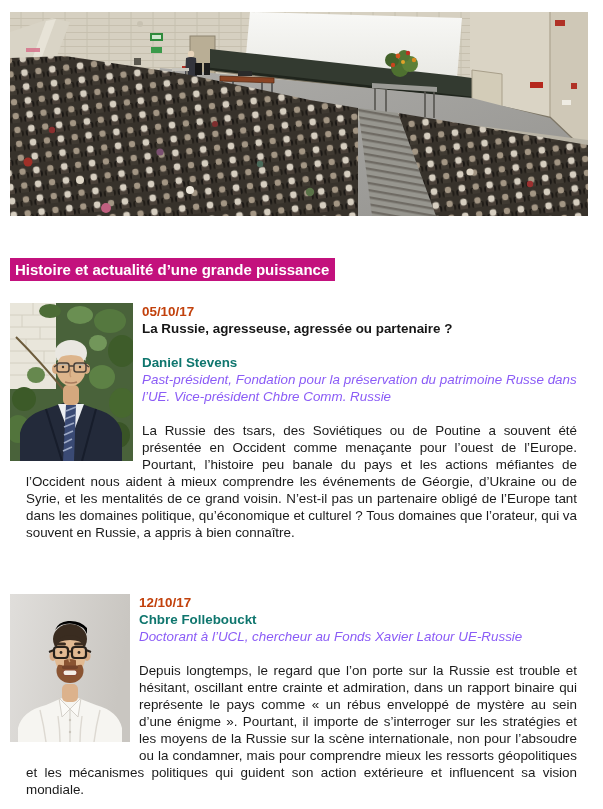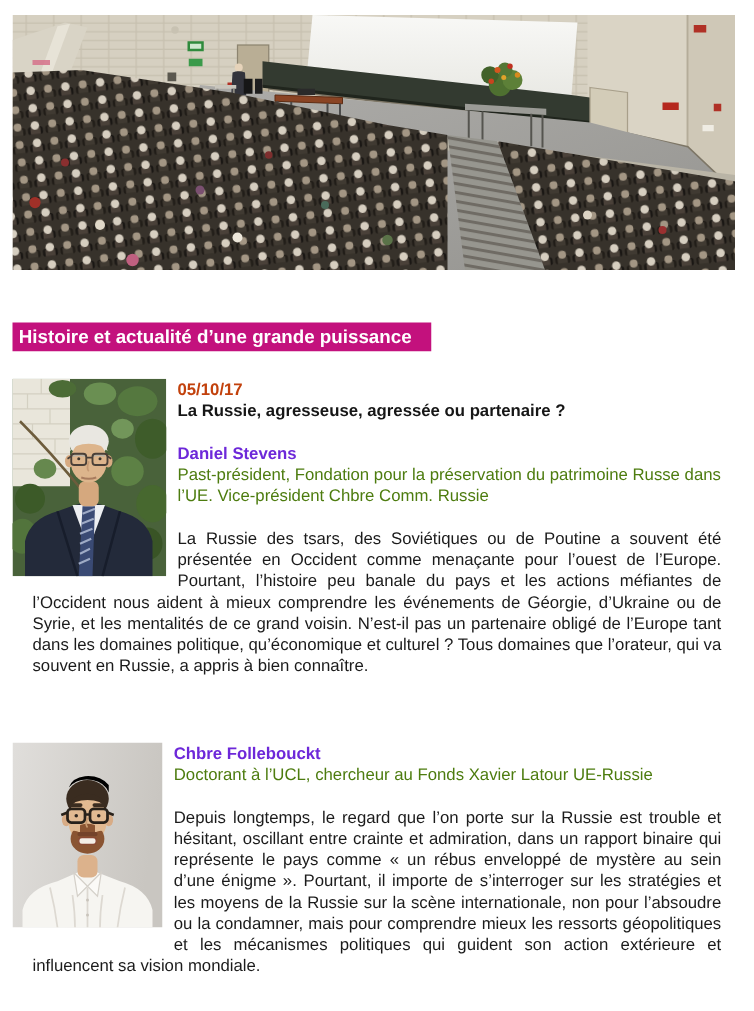--- a/index.html
+++ b/index.html
@@ -7,33 +7,33 @@
     width:603px;height:809px;overflow:hidden;background:#ffffff;
     font-family:"Liberation Sans","DejaVu Sans",sans-serif;
     font-size:13.4px;line-height:17px;color:#1b1b1b;
   }
   .page{padding:12px 10px 0 10px;}
   .hero{width:578px;height:204px;}
   .hero svg{display:block;}
   .section-header{margin-top:42px;}
   .section-header span{
     display:inline-block;background:#C3117D;color:#ffffff;
-    font-weight:bold;font-size:15px;line-height:17px;padding:3px 16px 3px 5px;
+    font-weight:bold;font-size:15px;line-height:17px;padding:3px 6px 3px 5px;
   }
   .entry{margin-top:22px;}
   .entry.e2{margin-top:37px;}
   .entry::after{content:"";display:block;clear:both;}
   .portrait{float:left;margin:0 9px 9px 0;}
   .portrait.p1{width:123px;height:158px;}
   .portrait.p2{width:120px;height:148px;}
   .portrait svg{display:block;width:100%;height:100%;}
   p.date{margin:0;font-weight:bold;color:#c2410c;}
   p.title{margin:0 0 17px 0;font-weight:bold;color:#161616;padding-left:21px;}
-  p.speaker{margin:0;font-weight:bold;color:#6d28d9;padding-left:36px;}
-  p.role{margin:0 0 17px 0;color:#4d7c0f;}
+  p.speaker{margin:0;font-weight:bold;color:#0f766e;padding-left:36px;}
+  p.role{margin:0 0 17px 0;font-style:italic;color:#8b5cf6;}
   p.desc{margin:16px;text-align:justify;}
 </style>
 </head>
 <body>
 
 <div class="page">
 
   <div class="hero">
     <svg viewBox="0 0 578 204" xmlns="http://www.w3.org/2000/svg">
       <defs>
@@ -245,18 +245,19 @@
           <rect x="64" y="48.5" width="11" height="3" rx="1.5" fill="#3a2c20"></rect>
           <rect x="44" y="53" width="14" height="11" rx="3" fill="none" stroke="#28211a" stroke-width="2.2"></rect>
           <rect x="62" y="53" width="14" height="11" rx="3" fill="none" stroke="#28211a" stroke-width="2.2"></rect>
           <path d="M58,57.5 H62 M44,56 L39,58 M76,56 L81,58" stroke="#28211a" stroke-width="2" fill="none"></path>
           <circle cx="51" cy="58.5" r="1.4" fill="#2e2620"></circle>
           <circle cx="69" cy="58.5" r="1.4" fill="#2e2620"></circle>
           <path d="M60,60 Q58,66 60,68" stroke="#c89a70" stroke-width="1.4" fill="none"></path>
         </g>
       </svg>
     </div>
+    <p class="date">12/10/17</p>
     <p class="speaker">Chbre Follebouckt</p>
     <p class="role">Doctorant à l’UCL, chercheur au Fonds Xavier Latour UE-Russie</p>
     <p class="desc">Depuis longtemps, le regard que l’on porte sur la Russie est trouble et hésitant, oscillant entre crainte et admiration, dans un rapport binaire qui représente le pays comme « un rébus enveloppé de mystère au sein d’une énigme ». Pourtant, il importe de s’interroger sur les stratégies et les moyens de la Russie sur la scène internationale, non pour l’absoudre ou la condamner, mais pour comprendre mieux les ressorts géopolitiques et les mécanismes politiques qui guident son action extérieure et influencent sa vision mondiale.</p>
   </div>
 
 </div>
 
 </body></html>

